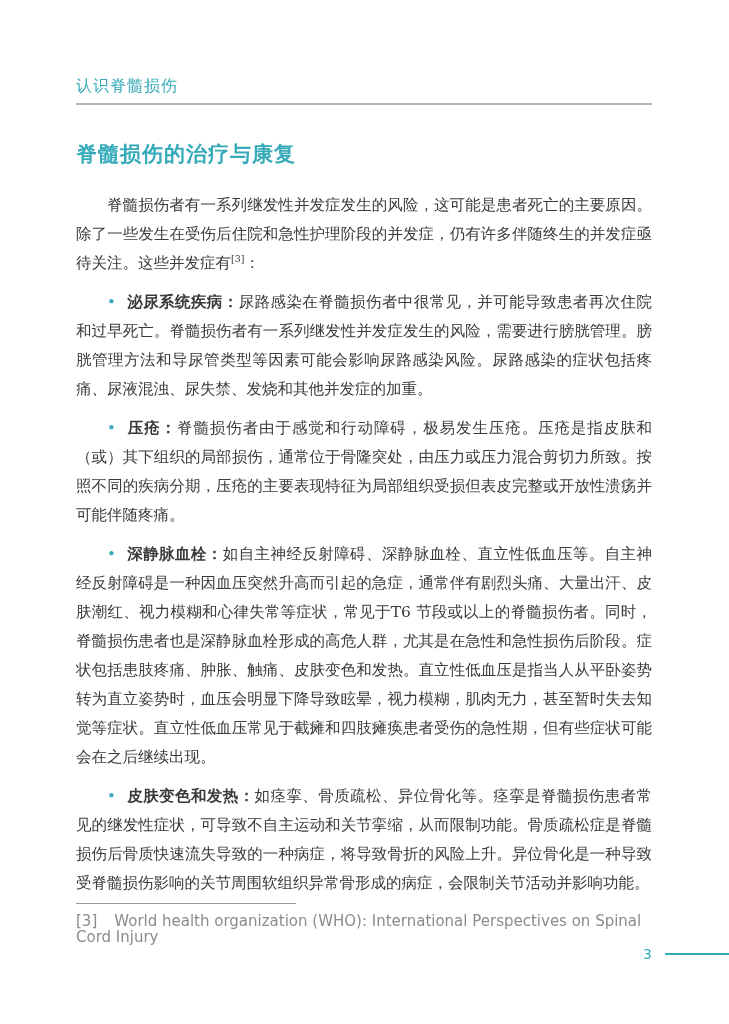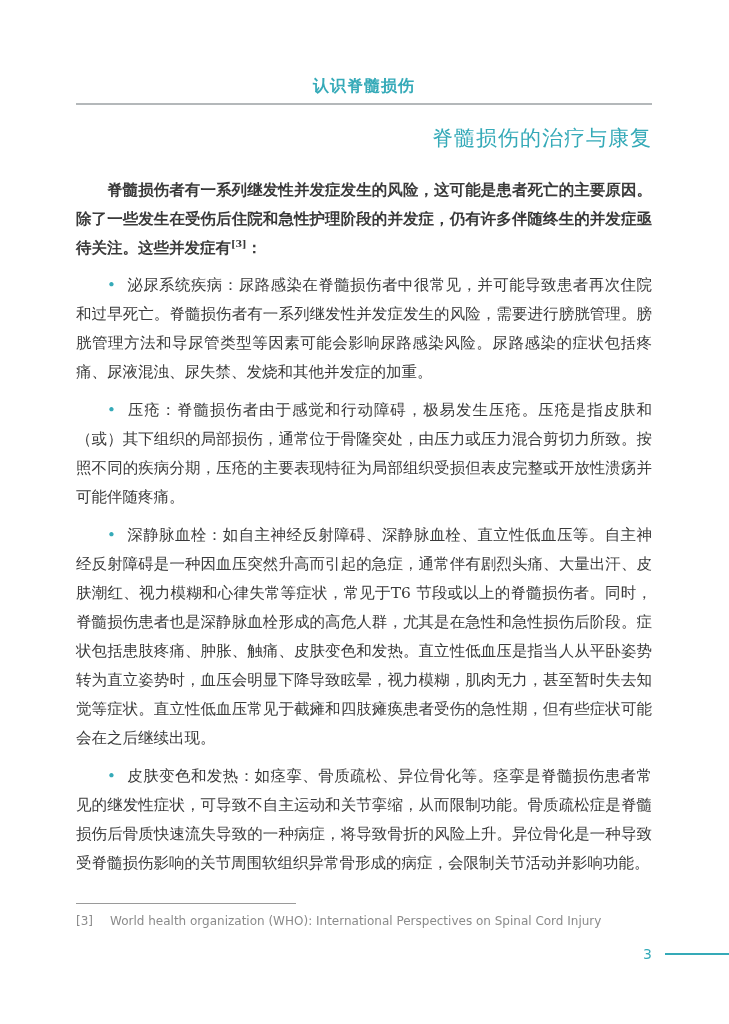--- a/index.html
+++ b/index.html
@@ -13,85 +13,83 @@
     font-family: "DejaVu Serif", serif;
   }
   .content {
     position: absolute;
     left: 76px;
     top: 0;
     width: 576px;
   }
   .running-head {
     margin-top: 76px;
-    text-align: center;
+    text-align: left;
     font-family: "DejaVu Sans", "Liberation Sans", sans-serif;
-    font-weight: bold;
+    font-weight: normal;
     font-size: 16px;
     line-height: 20px;
     color: #35aab8;
     letter-spacing: 1px;
   }
   .header-rule {
     margin-top: 7px;
     border-top: 2px solid #b4b8ba;
     height: 0;
   }
   .section-title {
-    margin-top: 20px;
+    margin-top: 36px;
     font-family: "DejaVu Sans", "Liberation Sans", sans-serif;
-    font-weight: normal;
+    font-weight: bold;
     font-size: 21px;
     line-height: 26px;
     color: #35aab8;
     letter-spacing: 1px;
-    text-align: right;
   }
   .body-text {
     color: #3a3a3a;
     font-size: 15.5px;
     line-height: 29px;
     text-align: justify;
     text-align-last: left;
   }
   p.intro {
     margin-top: 24px;
     text-indent: 2em;
-    font-weight: bold;
   }
   p.bullet {
     margin-top: 9px;
     text-indent: 2em;
   }
   .dot {
     color: #35aab8;
     font-size: 15px;
     margin-right: 11px;
   }
-  .bullet-label { font-weight: normal; margin-top: 43px; }
+  .bullet-label { font-weight: bold; margin-top: 43px; }
   sup.ref {
     font-size: 9.5px;
     vertical-align: super;
     line-height: 0;
   }
   .footnote-rule {
     position: absolute;
     left: 76px;
     top: 903px;
     width: 220px;
     border-top: 1px solid #9a9a9a;
     height: 0;
   }
   .footnote {
     position: absolute;
     left: 76px;
     top: 913px;
     width: 576px;
     font-family: "DejaVu Sans", "Liberation Sans", sans-serif;
-    font-size: 12px;
+    font-size: 15px;
     line-height: 16px;
     color: #8b8b8b;
   }
   .footnote .marker { margin-right: 17px; }
   .page-footer {
     position: absolute;
     right: 0;
     top: 946px;
     display: flex;
     align-items: center;

